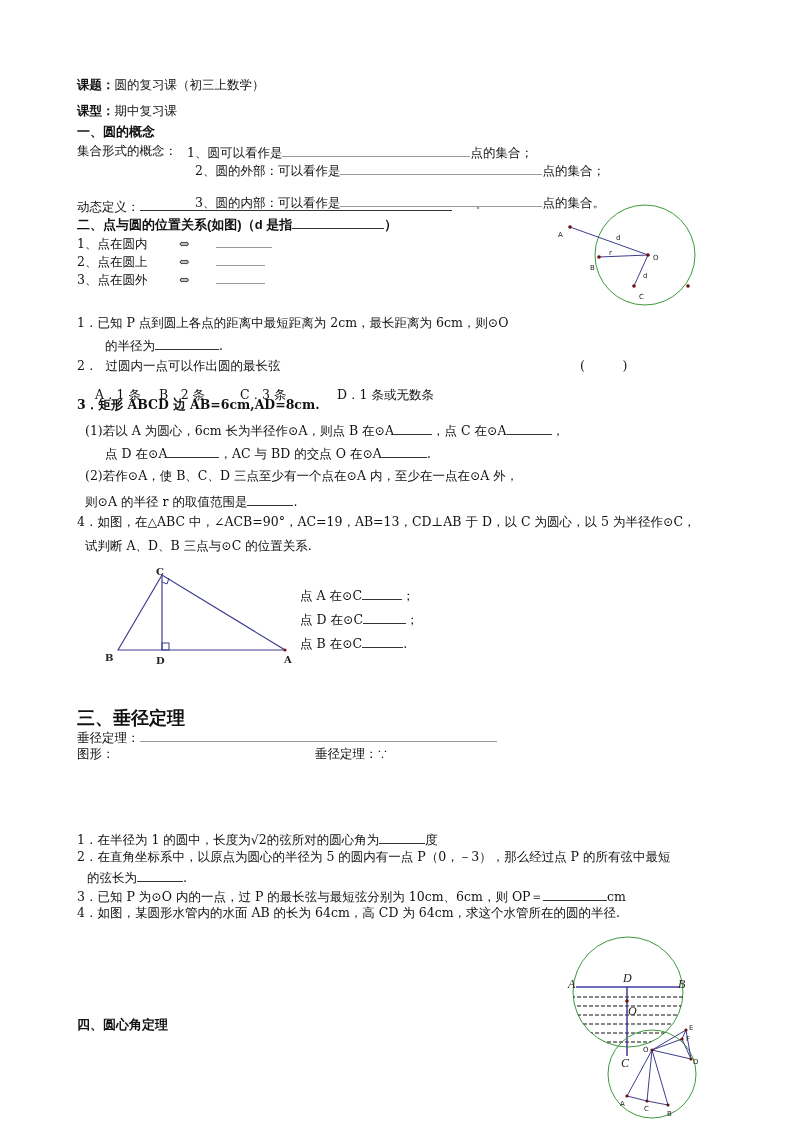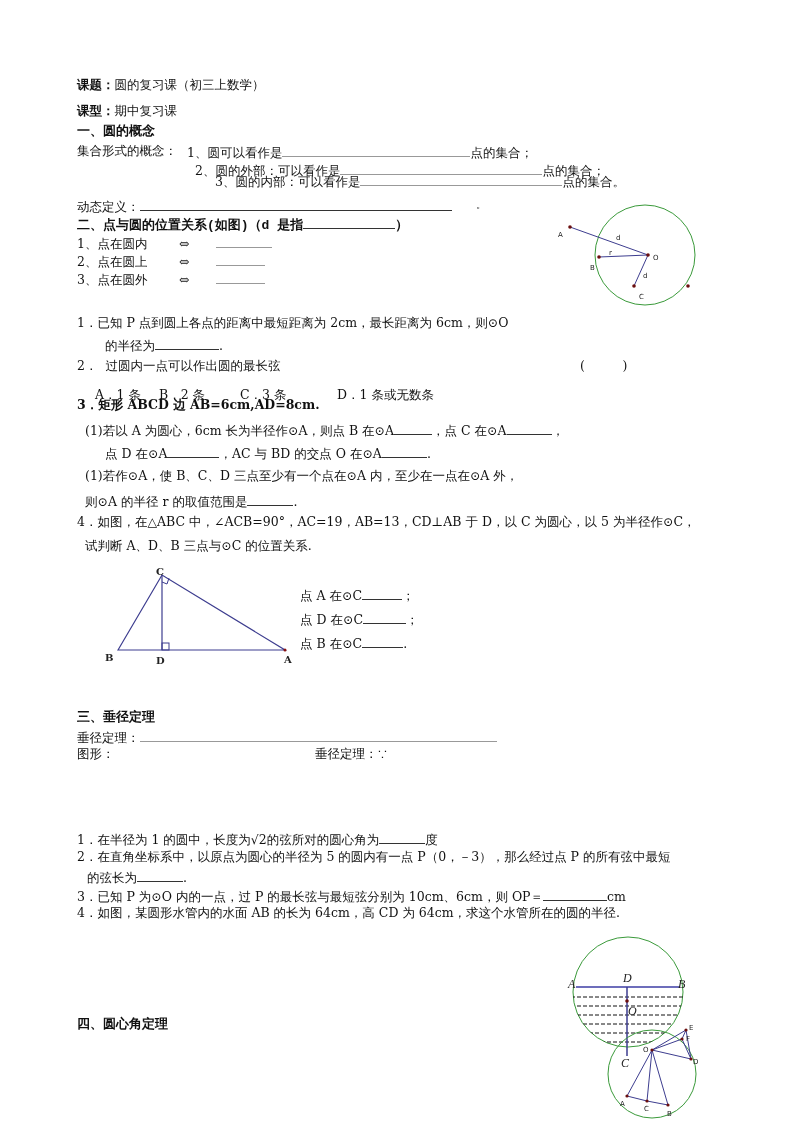--- a/index.html
+++ b/index.html
@@ -1,19 +1,19 @@
 <!DOCTYPE html>
 <html><head>
 <meta charset="utf-8">
 <style>
   html,body{margin:0;padding:0;background:#fff;}
   body{width:793px;height:1122px;position:relative;overflow:hidden;
        font-family:"DejaVu Serif","Liberation Serif",serif;color:#111;font-size:12.5px;}
   .abs{position:absolute;white-space:nowrap;line-height:16px;}
-  .b{font-weight:bold;font-family:Liberation Mono, monospace;}
+  .b{font-weight:bold;font-family:Liberation Sans, sans-serif;}
   .blank{display:inline-block;border-bottom:1px solid #333;height:13px;vertical-align:baseline;}
   .blank.gray{border-bottom-color:#999;}
   svg{position:absolute;overflow:visible;}
   .lbl{font-family:"DejaVu Sans","Liberation Sans",sans-serif;font-size:7px;fill:#222;}
   .lbl2{font-family:"DejaVu Serif","Liberation Serif",serif;font-size:10px;font-weight:bold;fill:#222;}
   .lbl3{font-family:"Liberation Serif","DejaVu Serif",serif;font-style:italic;font-size:12px;fill:#222;}
 </style>
 </head>
 <body>
 
@@ -25,21 +25,21 @@
 </div>
 
 <div class="abs b" style="left:77px;top:124px;font-size:13px;">一、圆的概念</div>
 <div class="abs" style="left:77px;top:143px;">集合形式的概念：</div>
 <div class="abs" style="left:187px;top:143px;">
   <span>1、圆可以看作是</span><span class="blank gray" style="width:188px"></span><span>点的集合；</span>
 </div>
 <div class="abs" style="left:195px;top:161px;">
   <span>2、圆的外部：可以看作是</span><span class="blank gray" style="width:202px"></span><span>点的集合；</span>
 </div>
-<div class="abs" style="left:195px;top:172px;margin-left:20px;">
+<div class="abs" style="left:195px;top:193px;">
   <span>3、圆的内部：可以看作是</span><span class="blank gray" style="width:202px"></span><span>点的集合。</span>
 </div>
 <div class="abs" style="left:77px;top:197px;">
   <span>动态定义：</span><span class="blank" style="width:312px;position:relative;"></span>
 </div>
 <div class="abs" style="left:476px;top:197px;font-size:10px;">。</div>
 
 <div class="abs b" style="left:77px;top:215px;font-size:13px;">
   <span>二、点与圆的位置关系(如图)（d 是指</span><span class="blank" style="width:92px;border-bottom-width:1.5px"></span><span>）</span>
 </div>
@@ -87,21 +87,21 @@
   <span style="display:inline-block;width:64px">A．1 条</span><span style="display:inline-block;width:81px">B．2 条</span><span style="display:inline-block;width:97px">C．3 条</span><span>D．1 条或无数条</span>
 </div>
 
 <div class="abs" style="left:77px;top:397px;font-weight:bold;">3．矩形 ABCD 边 AB=6cm,AD=8cm.</div>
 <div class="abs" style="left:85px;top:421px;">
   <span>(1)若以 A 为圆心，6cm 长为半径作⊙A，则点 B 在⊙A</span><span class="blank" style="width:38px"></span><span>，点 C 在⊙A</span><span class="blank" style="width:45px"></span><span>，</span>
 </div>
 <div class="abs" style="left:105px;top:444px;">
   <span>点 D 在⊙A</span><span class="blank" style="width:52px"></span><span>，AC 与 BD 的交点 O 在⊙A</span><span class="blank" style="width:45px"></span><span>.</span>
 </div>
-<div class="abs" style="left:85px;top:468px;">(1)若作⊙A，使 B、C、D 三点至少有一个点在⊙A 内，至少在一点在⊙A 外，</div>
+<div class="abs" style="left:85px;top:468px;">(2)若作⊙A，使 B、C、D 三点至少有一个点在⊙A 内，至少在一点在⊙A 外，</div>
 <div class="abs" style="left:85px;top:492px;">
   <span>则⊙A 的半径 r 的取值范围是</span><span class="blank" style="width:46px"></span><span>.</span>
 </div>
 
 <div class="abs" style="left:77px;top:514px;">4．如图，在△ABC 中，∠ACB=90°，AC=19，AB=13，CD⊥AB 于 D，以 C 为圆心，以 5 为半径作⊙C，</div>
 <div class="abs" style="left:85px;top:538px;">试判断 A、D、B 三点与⊙C 的位置关系.</div>
 
 <svg style="left:100px;top:565px;" width="200" height="105">
   <polygon points="18,85 62,10 185,85" fill="none" stroke="#3d3d8f" stroke-width="1.2"></polygon>
   <line x1="62" y1="10" x2="62" y2="85" stroke="#3d3d8f" stroke-width="1.2"></line>
@@ -117,21 +117,21 @@
 <div class="abs" style="left:300px;top:586px;">
   <span>点 A 在⊙C</span><span class="blank" style="width:40px"></span><span>；</span>
 </div>
 <div class="abs" style="left:300px;top:610px;">
   <span>点 D 在⊙C</span><span class="blank" style="width:43px"></span><span>；</span>
 </div>
 <div class="abs" style="left:300px;top:634px;">
   <span>点 B 在⊙C</span><span class="blank" style="width:41px"></span><span>.</span>
 </div>
 
-<div class="abs b" style="left:77px;top:710px;font-size:13px;">三、垂径定理</div>
+<div class="abs b" style="left:77px;top:710px;font-size:18px;">三、垂径定理</div>
 <div class="abs" style="left:77px;top:728px;">
   <span>垂径定理：</span><span class="blank gray" style="width:357px"></span>
 </div>
 <div class="abs" style="left:77px;top:746px;">图形：</div>
 <div class="abs" style="left:315px;top:746px;">垂径定理：∵</div>
 
 <div class="abs" style="left:77px;top:830px;">
   <span>1．在半径为 1 的圆中，长度为√2的弦所对的圆心角为</span><span class="blank" style="width:46px"></span><span>度</span>
 </div>
 <div class="abs" style="left:77px;top:849px;">2．在直角坐标系中，以原点为圆心的半径为 5 的圆内有一点 P（0，－3），那么经过点 P 的所有弦中最短</div>

